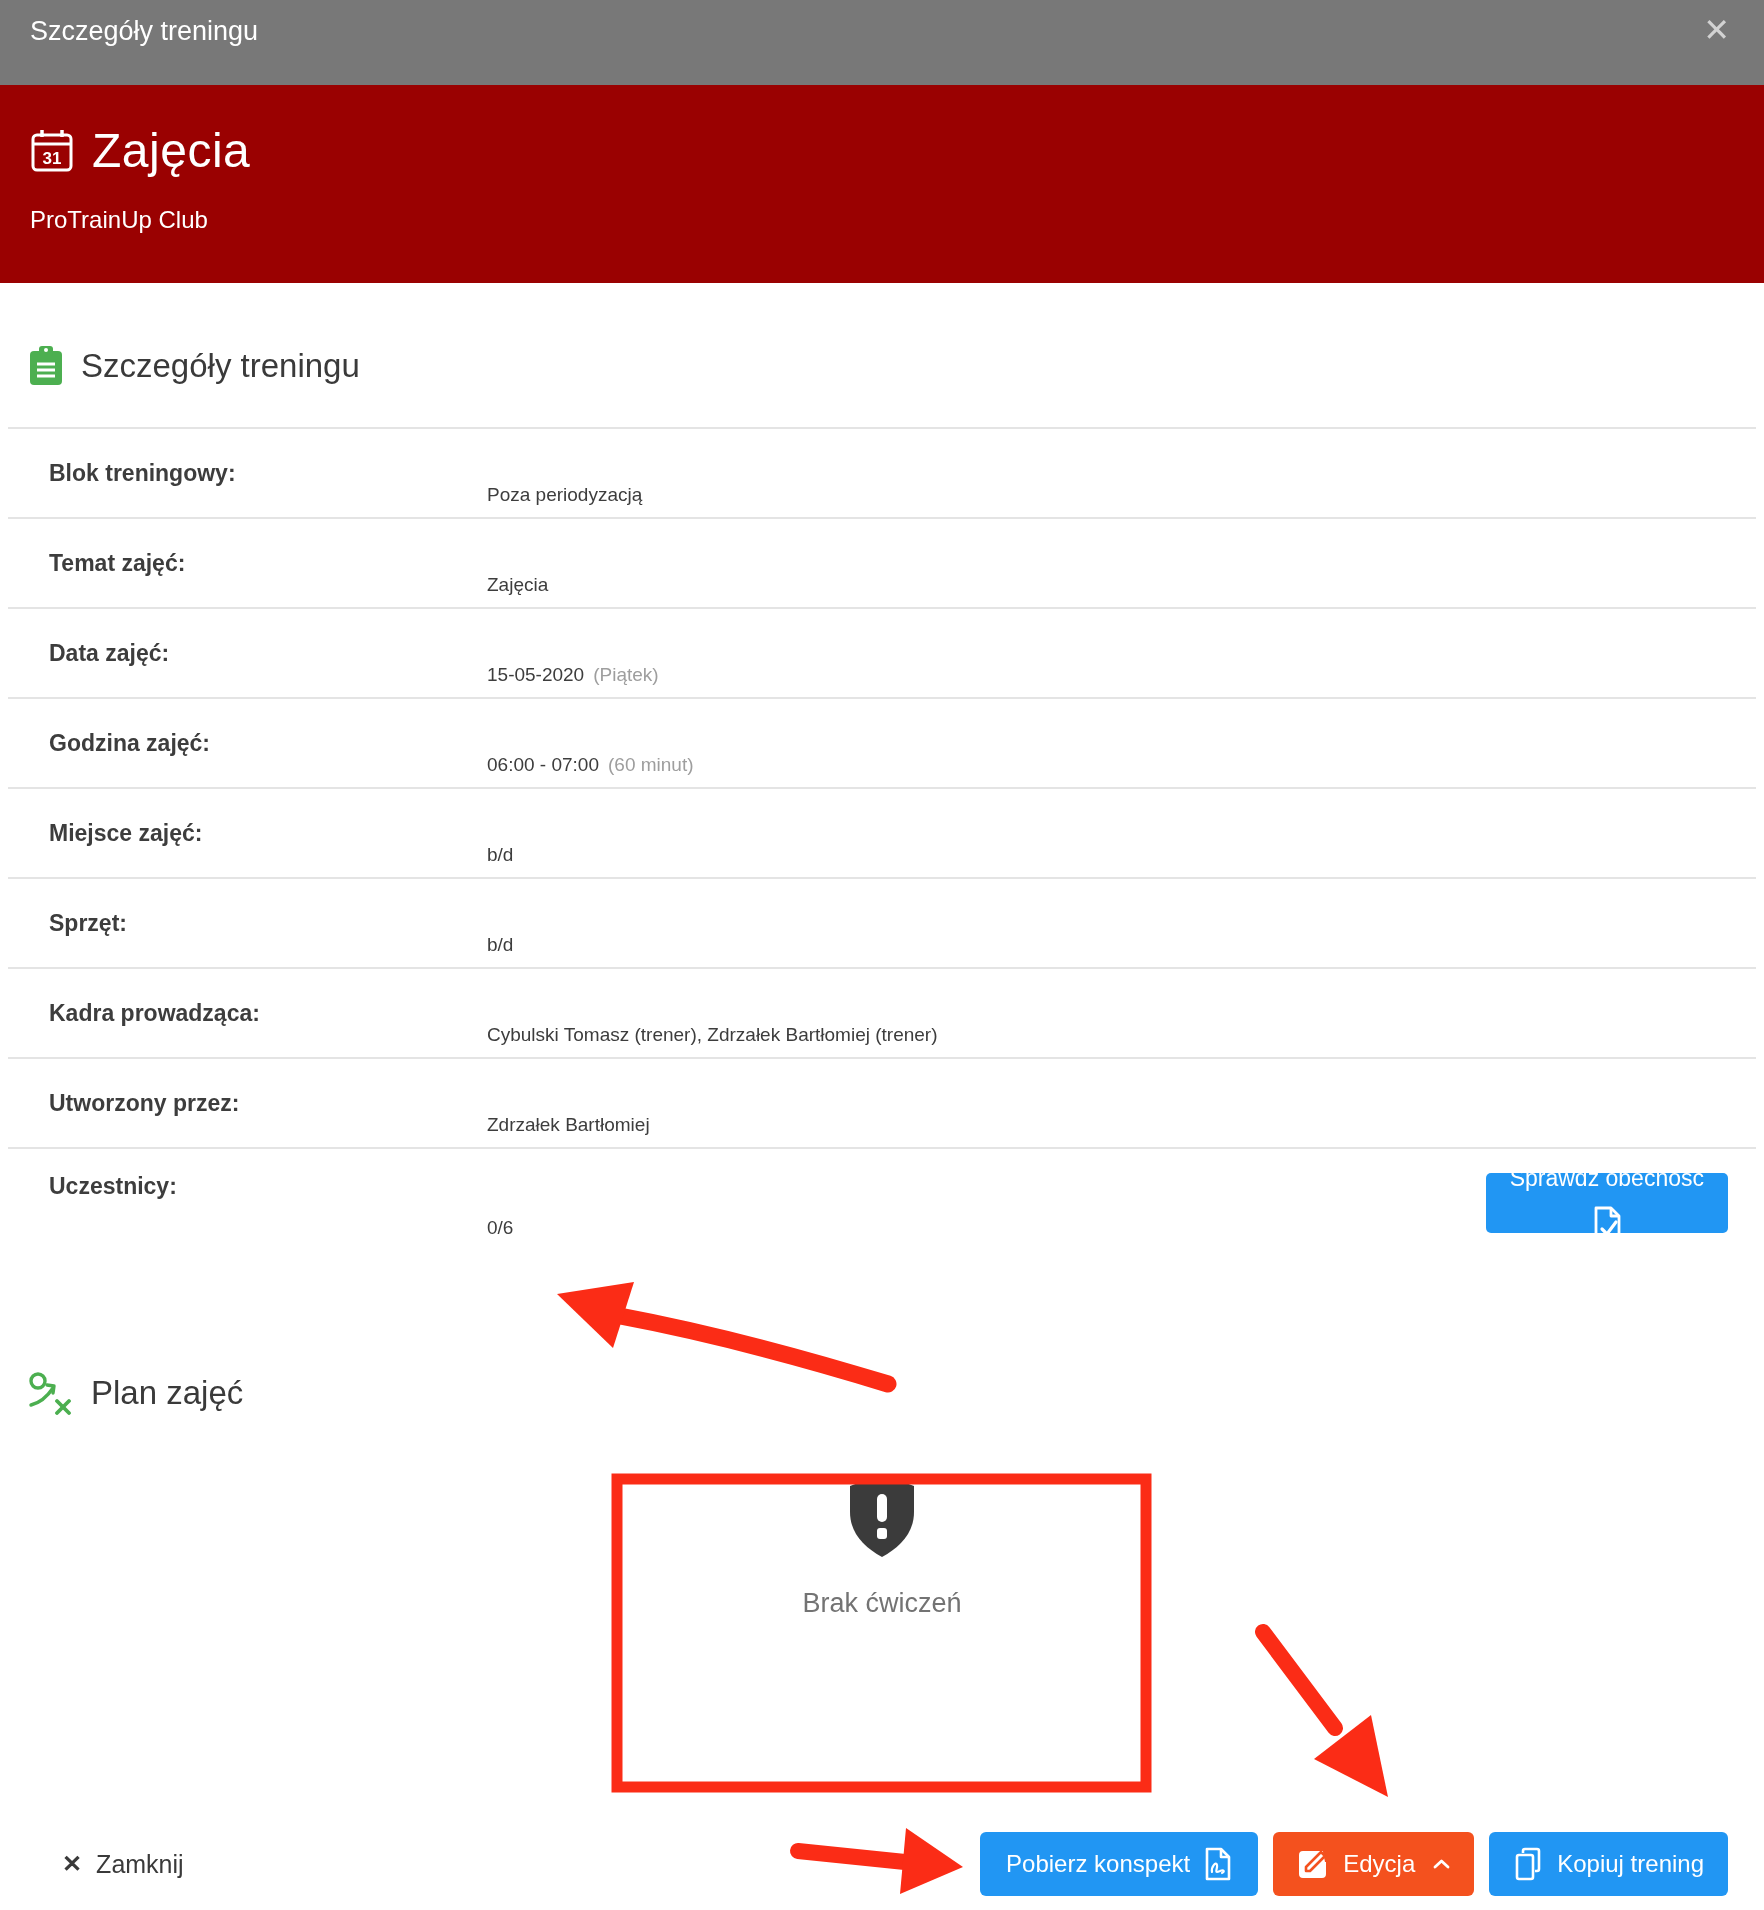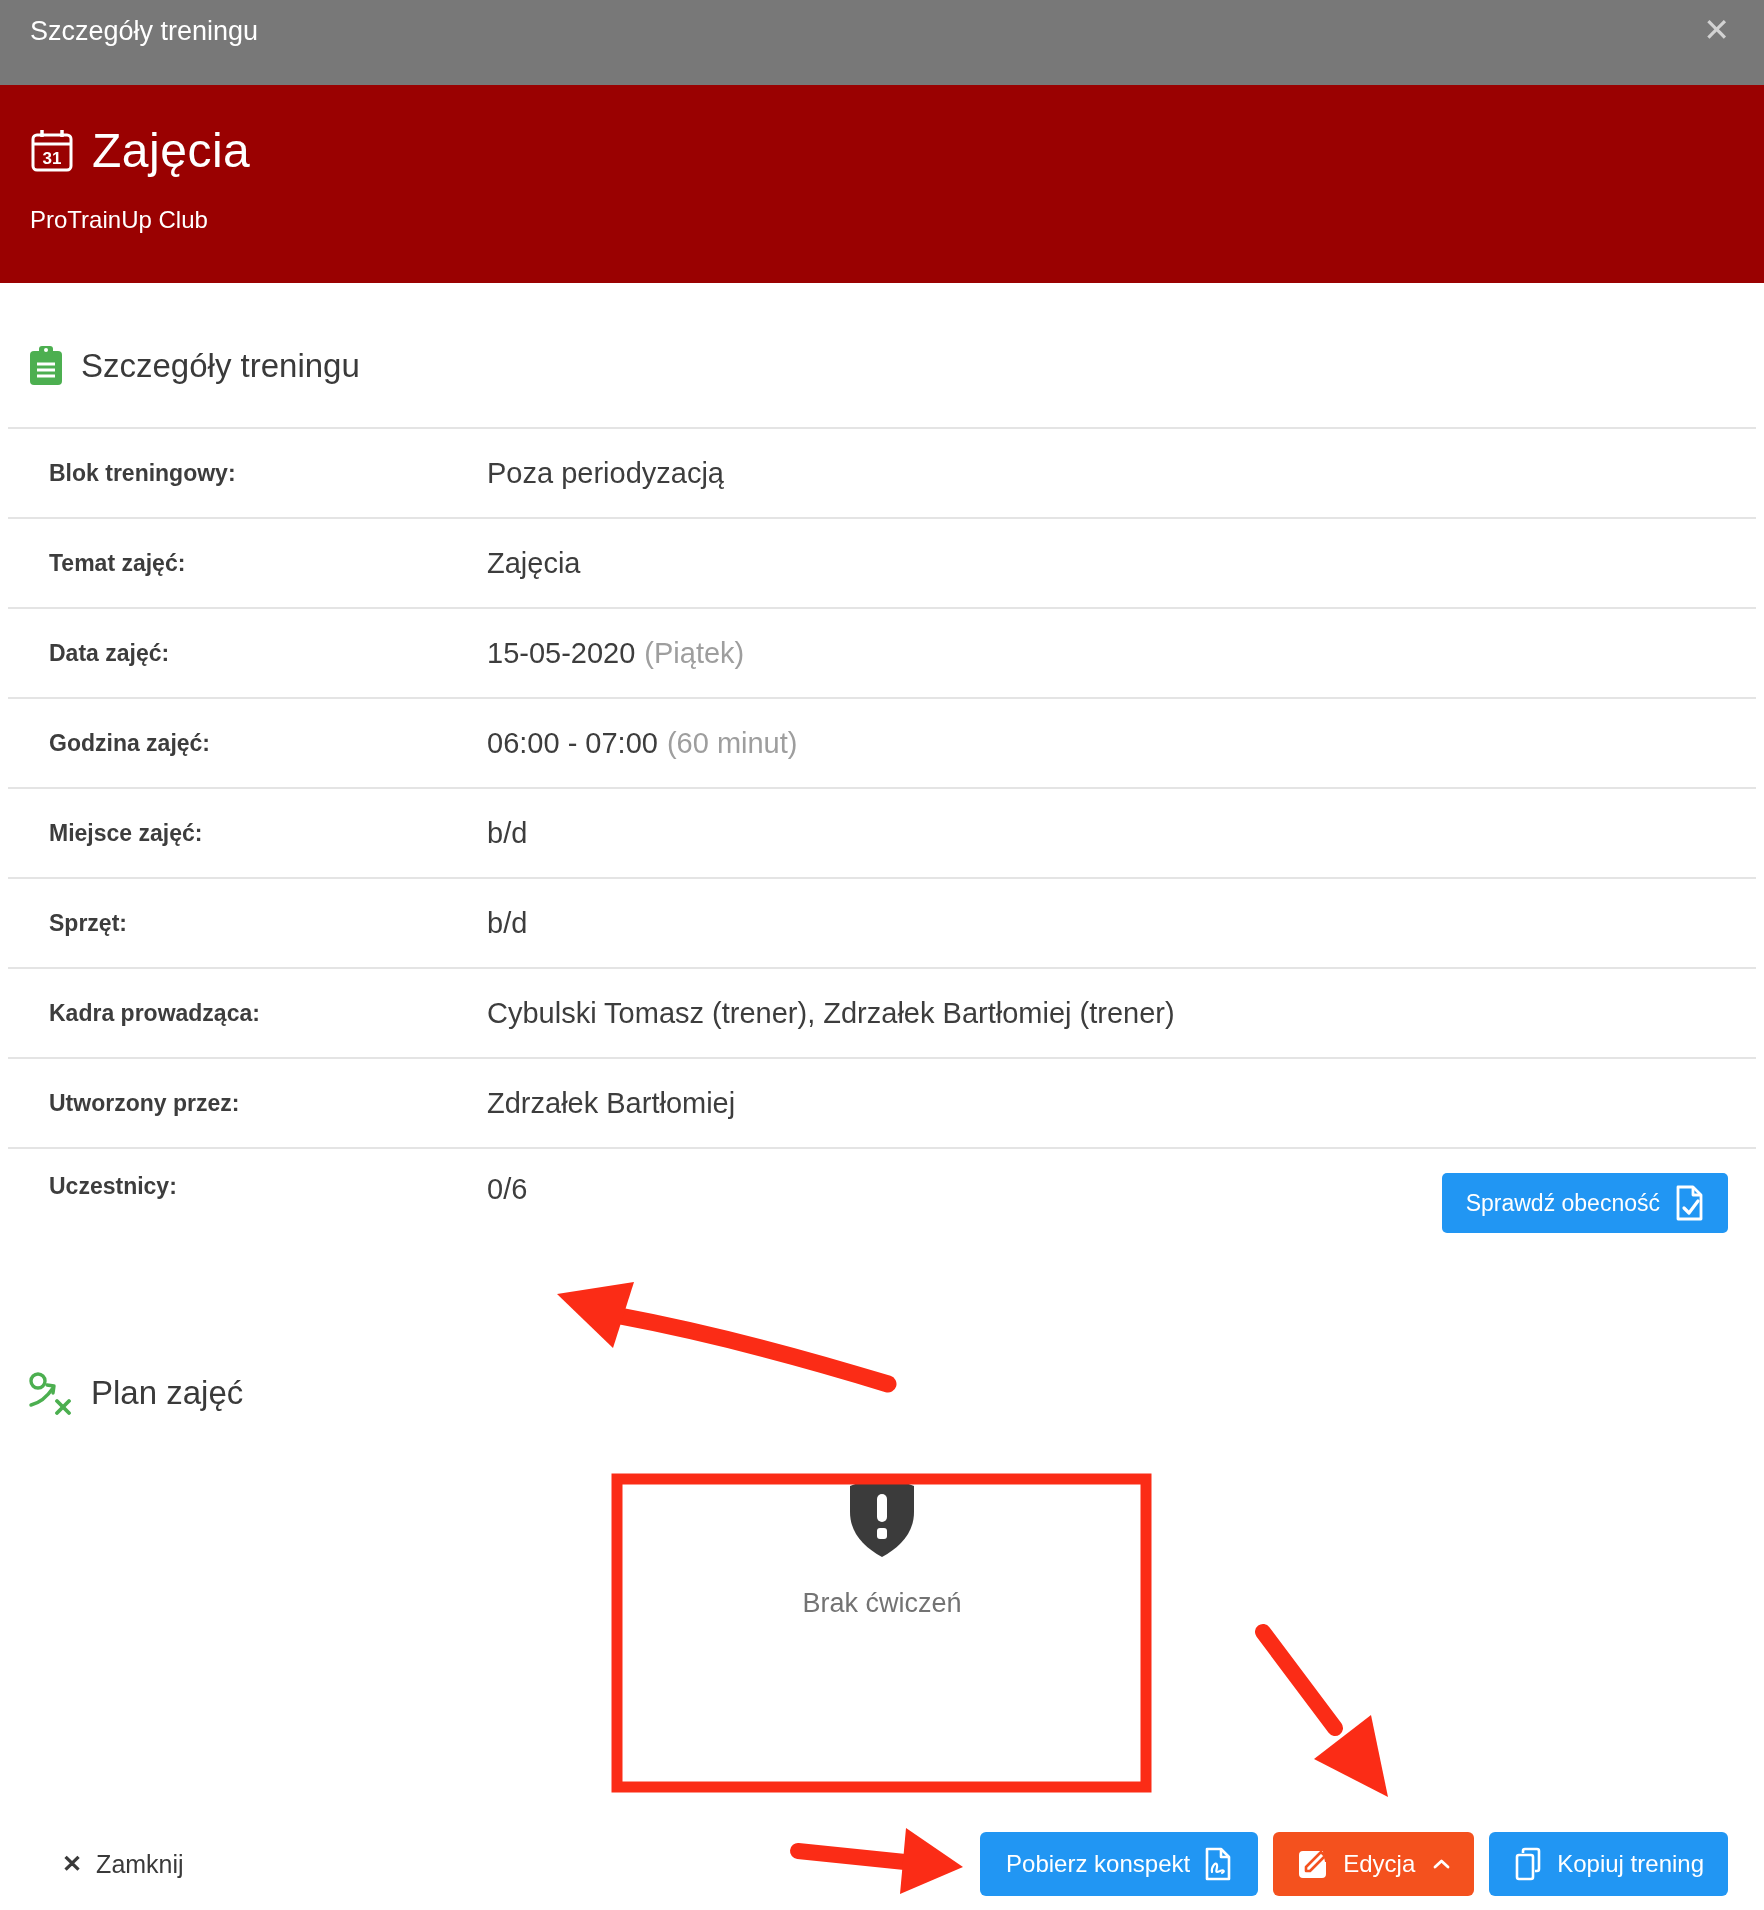--- a/index.html
+++ b/index.html
@@ -41,35 +41,35 @@
   
   .details-table{margin:38px 8px 0 8px;}
   .drow{
     display:flex;align-items:center;height:90px;
     border-top:2px solid #e4e4e4;box-sizing:border-box;
   }
   .dlabel{
     width:479px;padding-left:41px;box-sizing:border-box;
     font-weight:700;font-size:23px;color:#3d3d3d;flex-shrink:0;
   }
-  .dvalue{font-size:29px;color:#3d3d3d;flex:1;}
+  .dvalue{font-size:19px;color:#3d3d3d;flex:1;margin-top:44px;}
   .muted{color:#9e9e9e;margin-left:9px;}
   .drow-tall{height:180px;align-items:flex-start;padding-top:24px;}
   
   .btn{
     display:inline-flex;align-items:center;justify-content:center;gap:14px;
     border:none;border-radius:6px;cursor:pointer;
     color:#ffffff;font-family:"Liberation Sans",sans-serif;
     font-size:24px;font-weight:500;
   }
   .btn-blue{background:#2196f3;}
   .btn-orange{background:#f4511e;}
   .attendance-btn{
     height:60px;padding:0 24px;font-size:23px;border-radius:5px;
-    margin-left:auto;margin-right:28px;
+    margin-left:auto;margin-right:28px;flex-direction:column;
   }
   
   .plan-section{position:relative;height:493px;}
   .plan-heading{position:absolute;left:0;top:43px;height:46px;}
   .empty-box{
     position:absolute;left:50%;transform:translateX(-50%);
     top:67px;width:518px;height:303px;background:#ffffff;
     display:flex;flex-direction:column;align-items:center;justify-content:center;gap:28px;
   }
   .empty-box .msg{font-size:27px;color:#737373;font-weight:400;}

